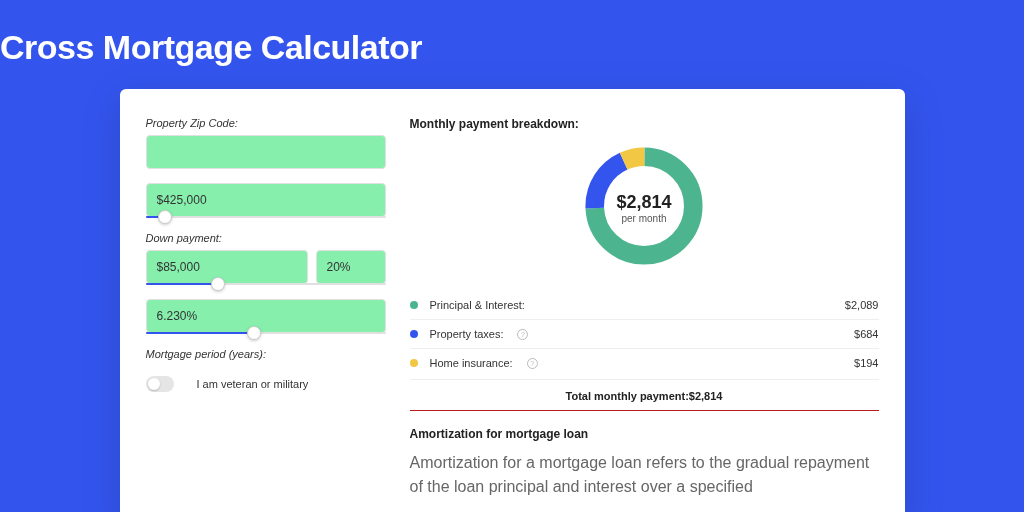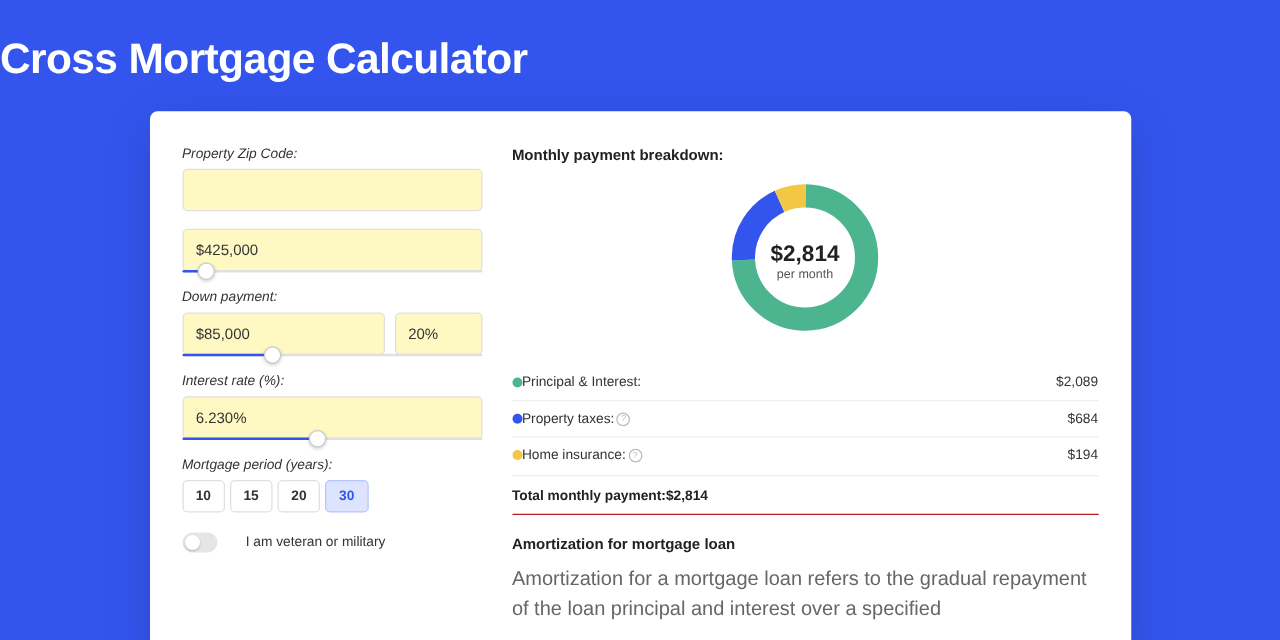--- a/index.html
+++ b/index.html
@@ -38,21 +38,21 @@
     font-style: italic;
   }
   .text-input {
     width: 100%;
     height: 34px;
     border: 1px solid #e0e0e0;
     border-radius: 4px;
     padding: 0 10px;
     font-size: 12px;
     color: #333;
-    background: #fef9c3;
+    background: #86efac;
   }
   .field-group { margin-bottom: 14px; }
   .slider-wrap { position: relative; margin-top: -1px; }
   .slider-track {
     height: 2px;
     background: #e0e0e0;
     position: relative;
     border-radius: 2px;
   }
   .slider-fill {
@@ -126,37 +126,37 @@
   .legend-row {
     display: flex;
     align-items: center;
     justify-content: space-between;
     padding: 8px 0;
     border-bottom: 1px solid #eee;
     font-size: 11px;
     color: #333;
   }
   .legend-row:last-of-type { border-bottom: none; }
-  .legend-left { display: flex; align-items: center; gap: 0; }
+  .legend-left { display: flex; align-items: center; gap: 12px; }
   .legend-dot { width: 8px; height: 8px; border-radius: 50%; }
   .legend-amount { font-weight: 400; }
   .info-icon {
     width: 11px; height: 11px;
     border: 1px solid #bbb;
     border-radius: 50%;
     display: inline-flex;
     align-items: center;
     justify-content: center;
     font-size: 7px;
     color: #bbb;
     margin-left: 2px;
   }
   .total-row {
     display: flex;
-    justify-content: flex-start;
+    justify-content: center;
     padding: 10px 0 0 0;
     font-size: 11px;
     font-weight: 700;
     color: #222;
     border-top: 1px solid #eee;
     margin-top: 2px;
   }
   .amort-section {
     border-top: 1px solid #b91c1c;
     margin-top: 8px;
@@ -197,38 +197,31 @@
       </div>
       <div class="slider-wrap">
         <div class="slider-track">
           <div class="slider-fill" style="width:30%"></div>
           <div class="slider-thumb" style="left:30%"></div>
         </div>
       </div>
     </div>
 
     <div class="field-group">
-      <label class="field-label">Interest rate (%):</label>
       <input class="text-input" value="6.230%" style="">
       <div class="slider-wrap">
         <div class="slider-track">
           <div class="slider-fill" style="width:45%"></div>
           <div class="slider-thumb" style="left:45%"></div>
         </div>
       </div>
     </div>
 
     <div class="field-group">
       <label class="field-label">Mortgage period (years):</label>
-      <div class="period-buttons" id="period-buttons">
-          <button class="period-btn">10</button>
-          <button class="period-btn">15</button>
-          <button class="period-btn">20</button>
-          <button class="period-btn selected">30</button>
-        </div>
     </div>
 
     <div class="toggle-row">
       <div class="toggle">
         <div class="toggle-knob"></div>
       </div>
       <span class="toggle-label">I am veteran or military</span>
     </div>
 
   </div>

